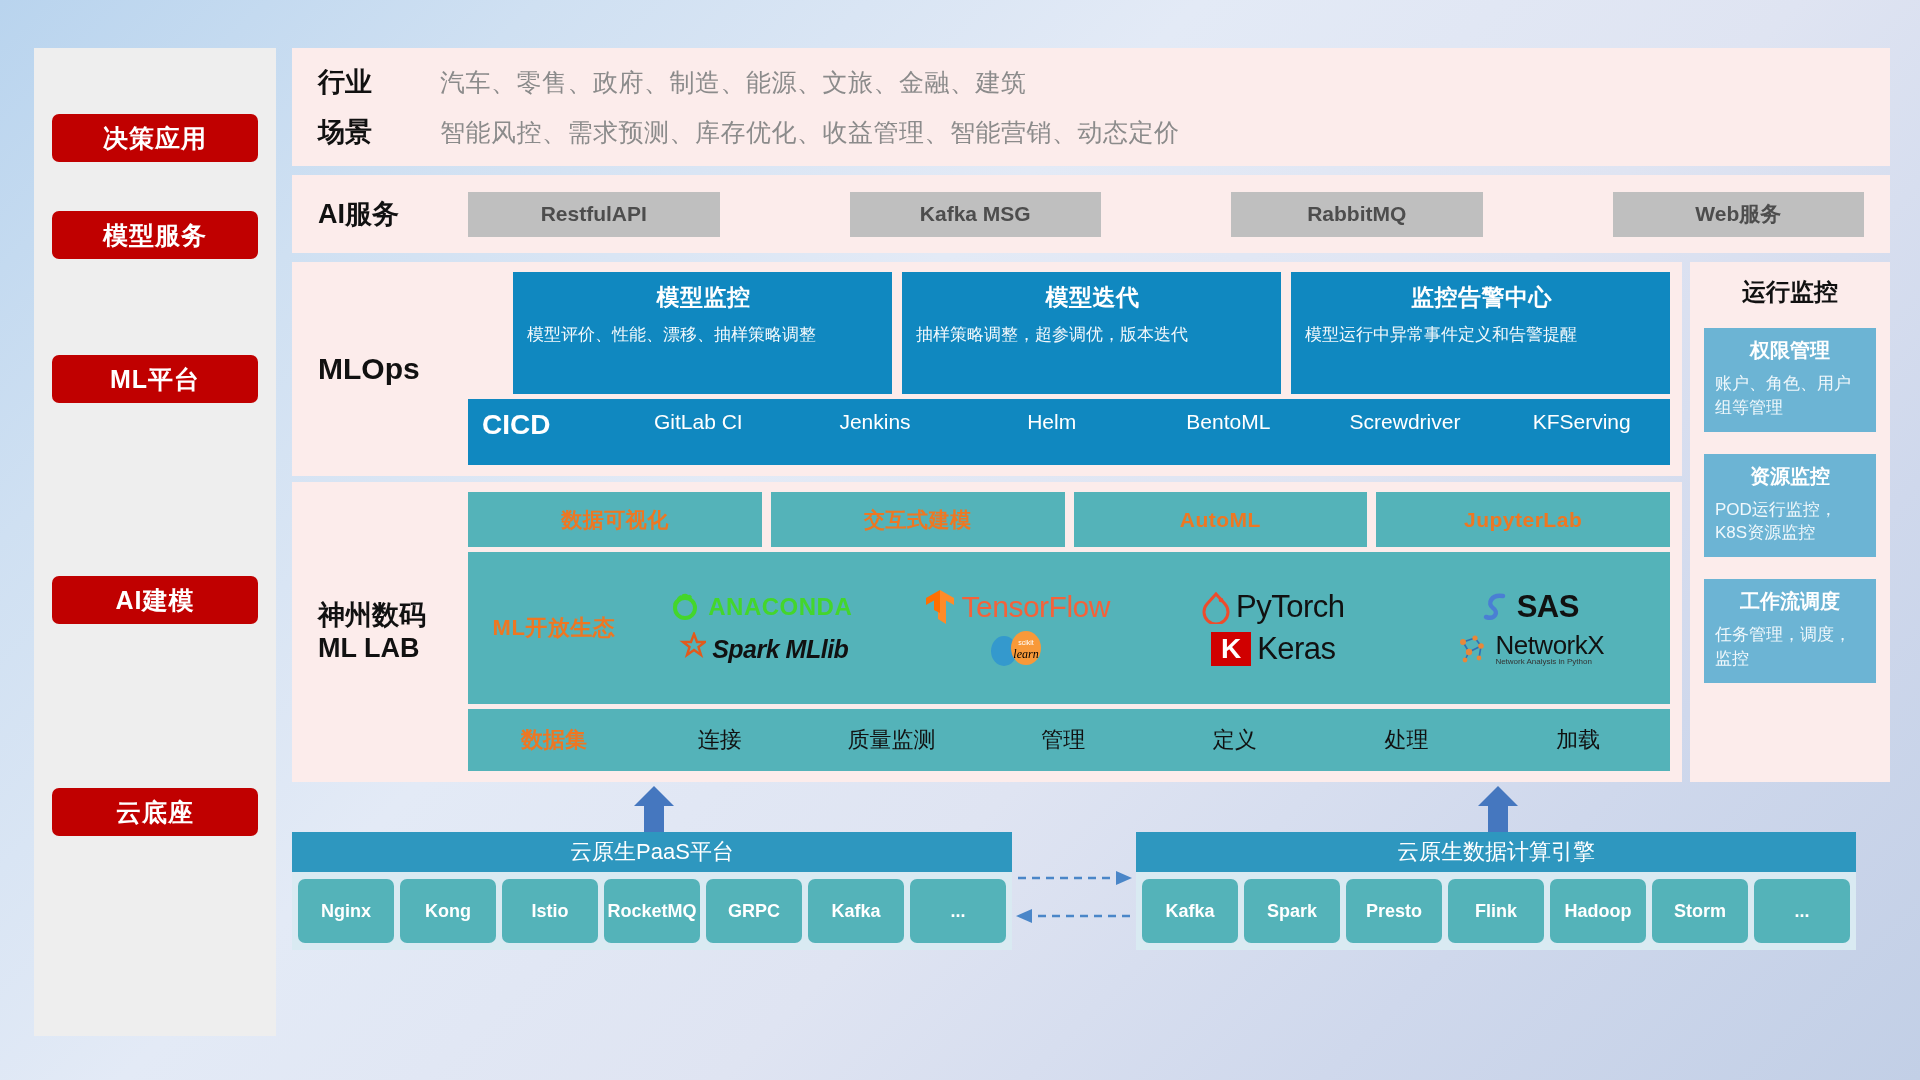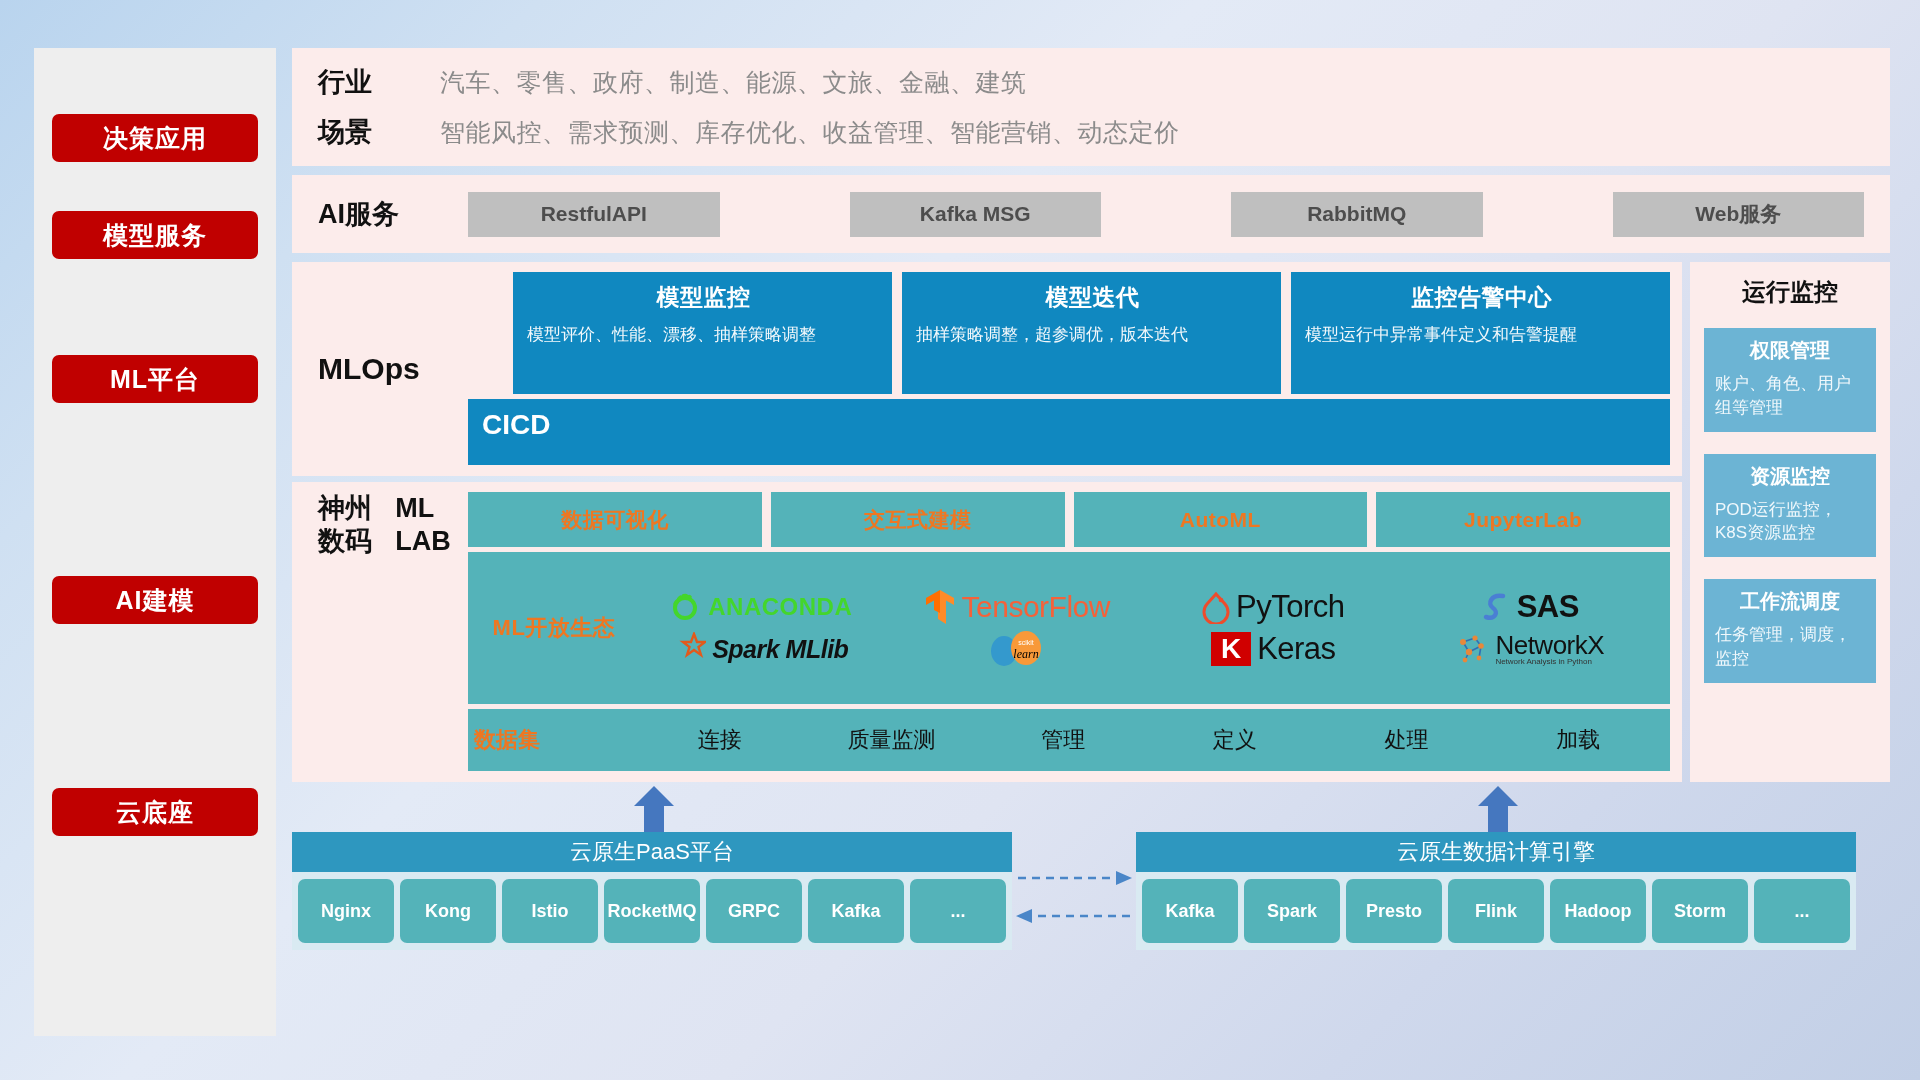--- a/index.html
+++ b/index.html
@@ -159,21 +159,21 @@
   }
 
   
   #band-model {
     display: flex;
     align-items: stretch;
     padding: 10px 12px 11px 26px;
   }
   .model-label {
     width: 150px; flex: 0 0 150px;
-    display: flex; justify-content: center;
+    display: flex; flex-direction: column; justify-content: center;
     font-size: 27px; font-weight: bold; color: #111; line-height: 1.22;
   }
   .model-right { flex: 1 1 auto; display: flex; flex-direction: column; gap: 5px; }
 
   .tool-row { display: flex; gap: 9px; }
   .tool-chip {
     flex: 1 1 0;
     height: 55px;
     background: #54b3b9;
     color: #ee7722;
@@ -209,21 +209,21 @@
 
   .ds-row {
     background: #54b3b9;
     height: 62px;
     display: flex;
     align-items: center;
     padding: 0 6px;
   }
   .ds-label {
     color: #ee7722; font-size: 22px; font-weight: bold;
-    width: 160px; flex: 0 0 160px; 
+    width: 160px; flex: 0 0 160px; text-align: center;
   }
   .ds-items { display: flex; flex: 1 1 auto; }
   .ds-item { flex: 1 1 0; text-align: center; color: #111; font-size: 22px; }
 
   
   #band-monitor {
     width: 200px; flex: 0 0 200px;
     background: #fceceb;
     padding: 14px 14px 16px 14px;
     display: flex; flex-direction: column;
@@ -350,20 +350,28 @@
                 <h4>模型迭代</h4>
                 <p>抽样策略调整，超参调优，版本迭代</p>
               </div>
               <div class="mlops-card">
                 <h4>监控告警中心</h4>
                 <p>模型运行中异常事件定义和告警提醒</p>
               </div>
             </div>
             <div class="cicd-bar">
               <div class="cicd-title">CICD</div>
+              <div class="cicd-items">
+                <div class="cicd-item">GitLab CI</div>
+                <div class="cicd-item">Jenkins</div>
+                <div class="cicd-item">Helm</div>
+                <div class="cicd-item">BentoML</div>
+                <div class="cicd-item">Screwdriver</div>
+                <div class="cicd-item">KFServing</div>
+              </div>
             </div>
           </div>
         </div>
 
         <div class="band" id="band-model">
           <div class="model-label">
             <span>神州数码</span>
             <span>ML LAB</span>
           </div>
           <div class="model-right">

